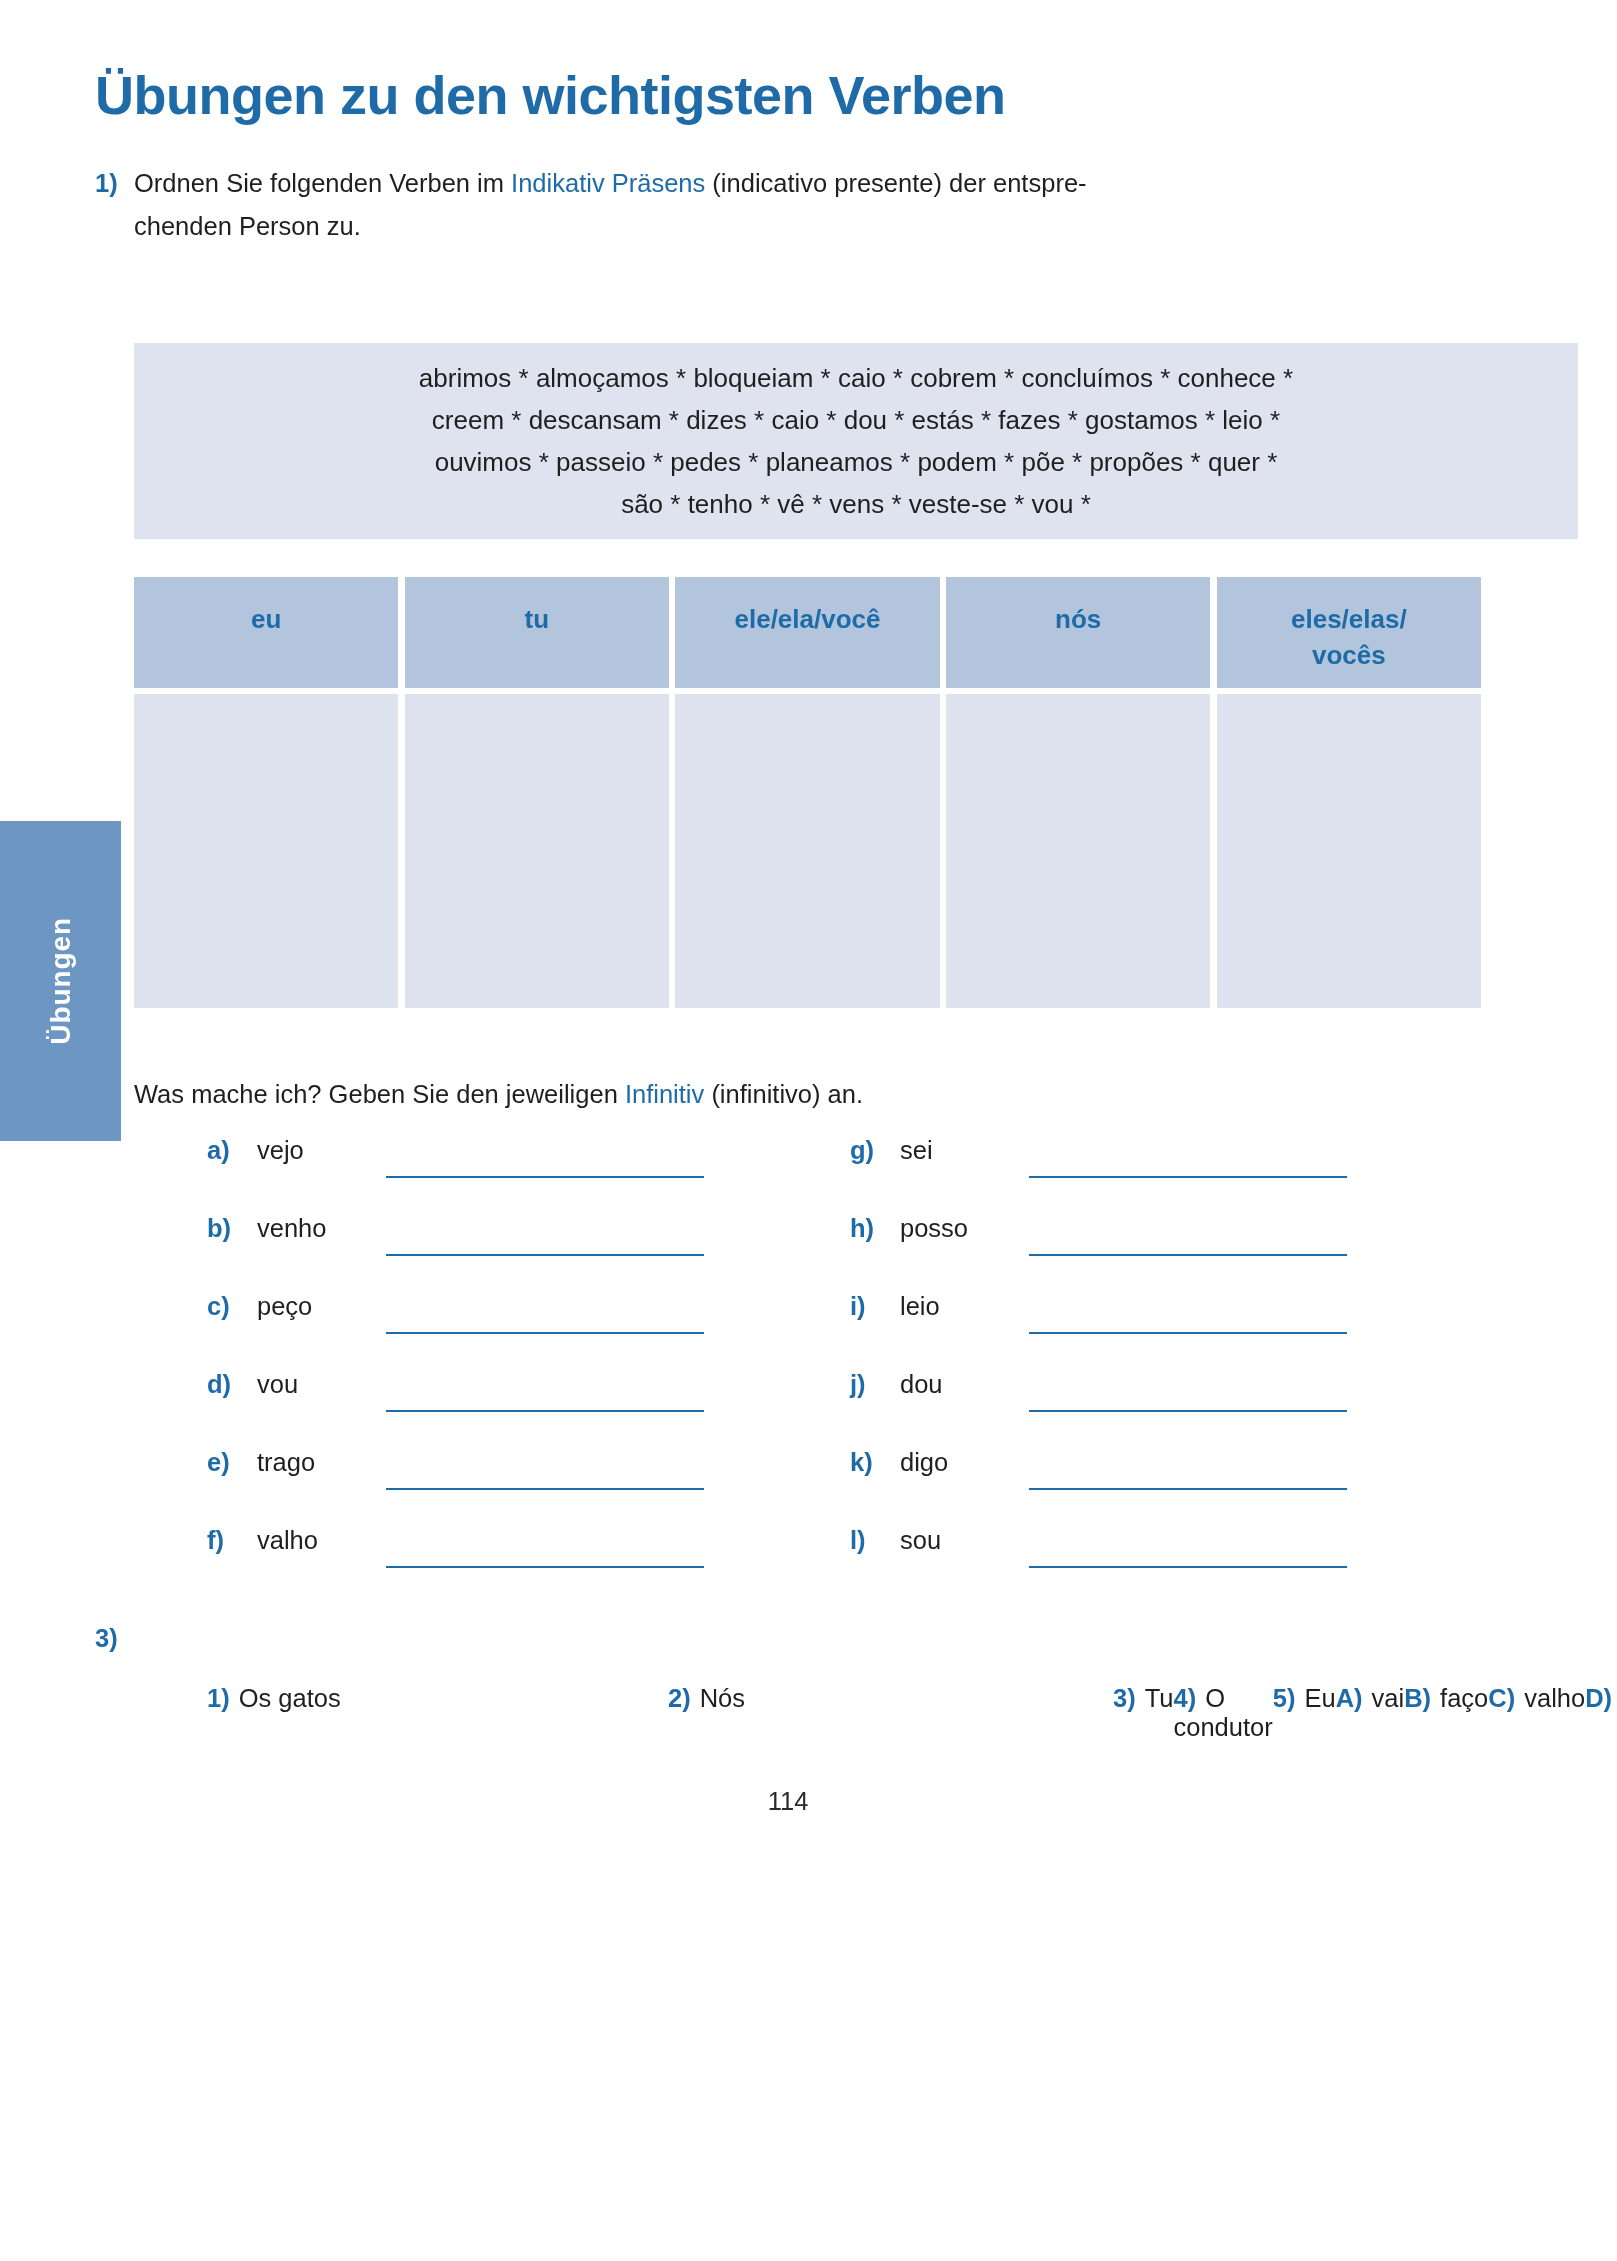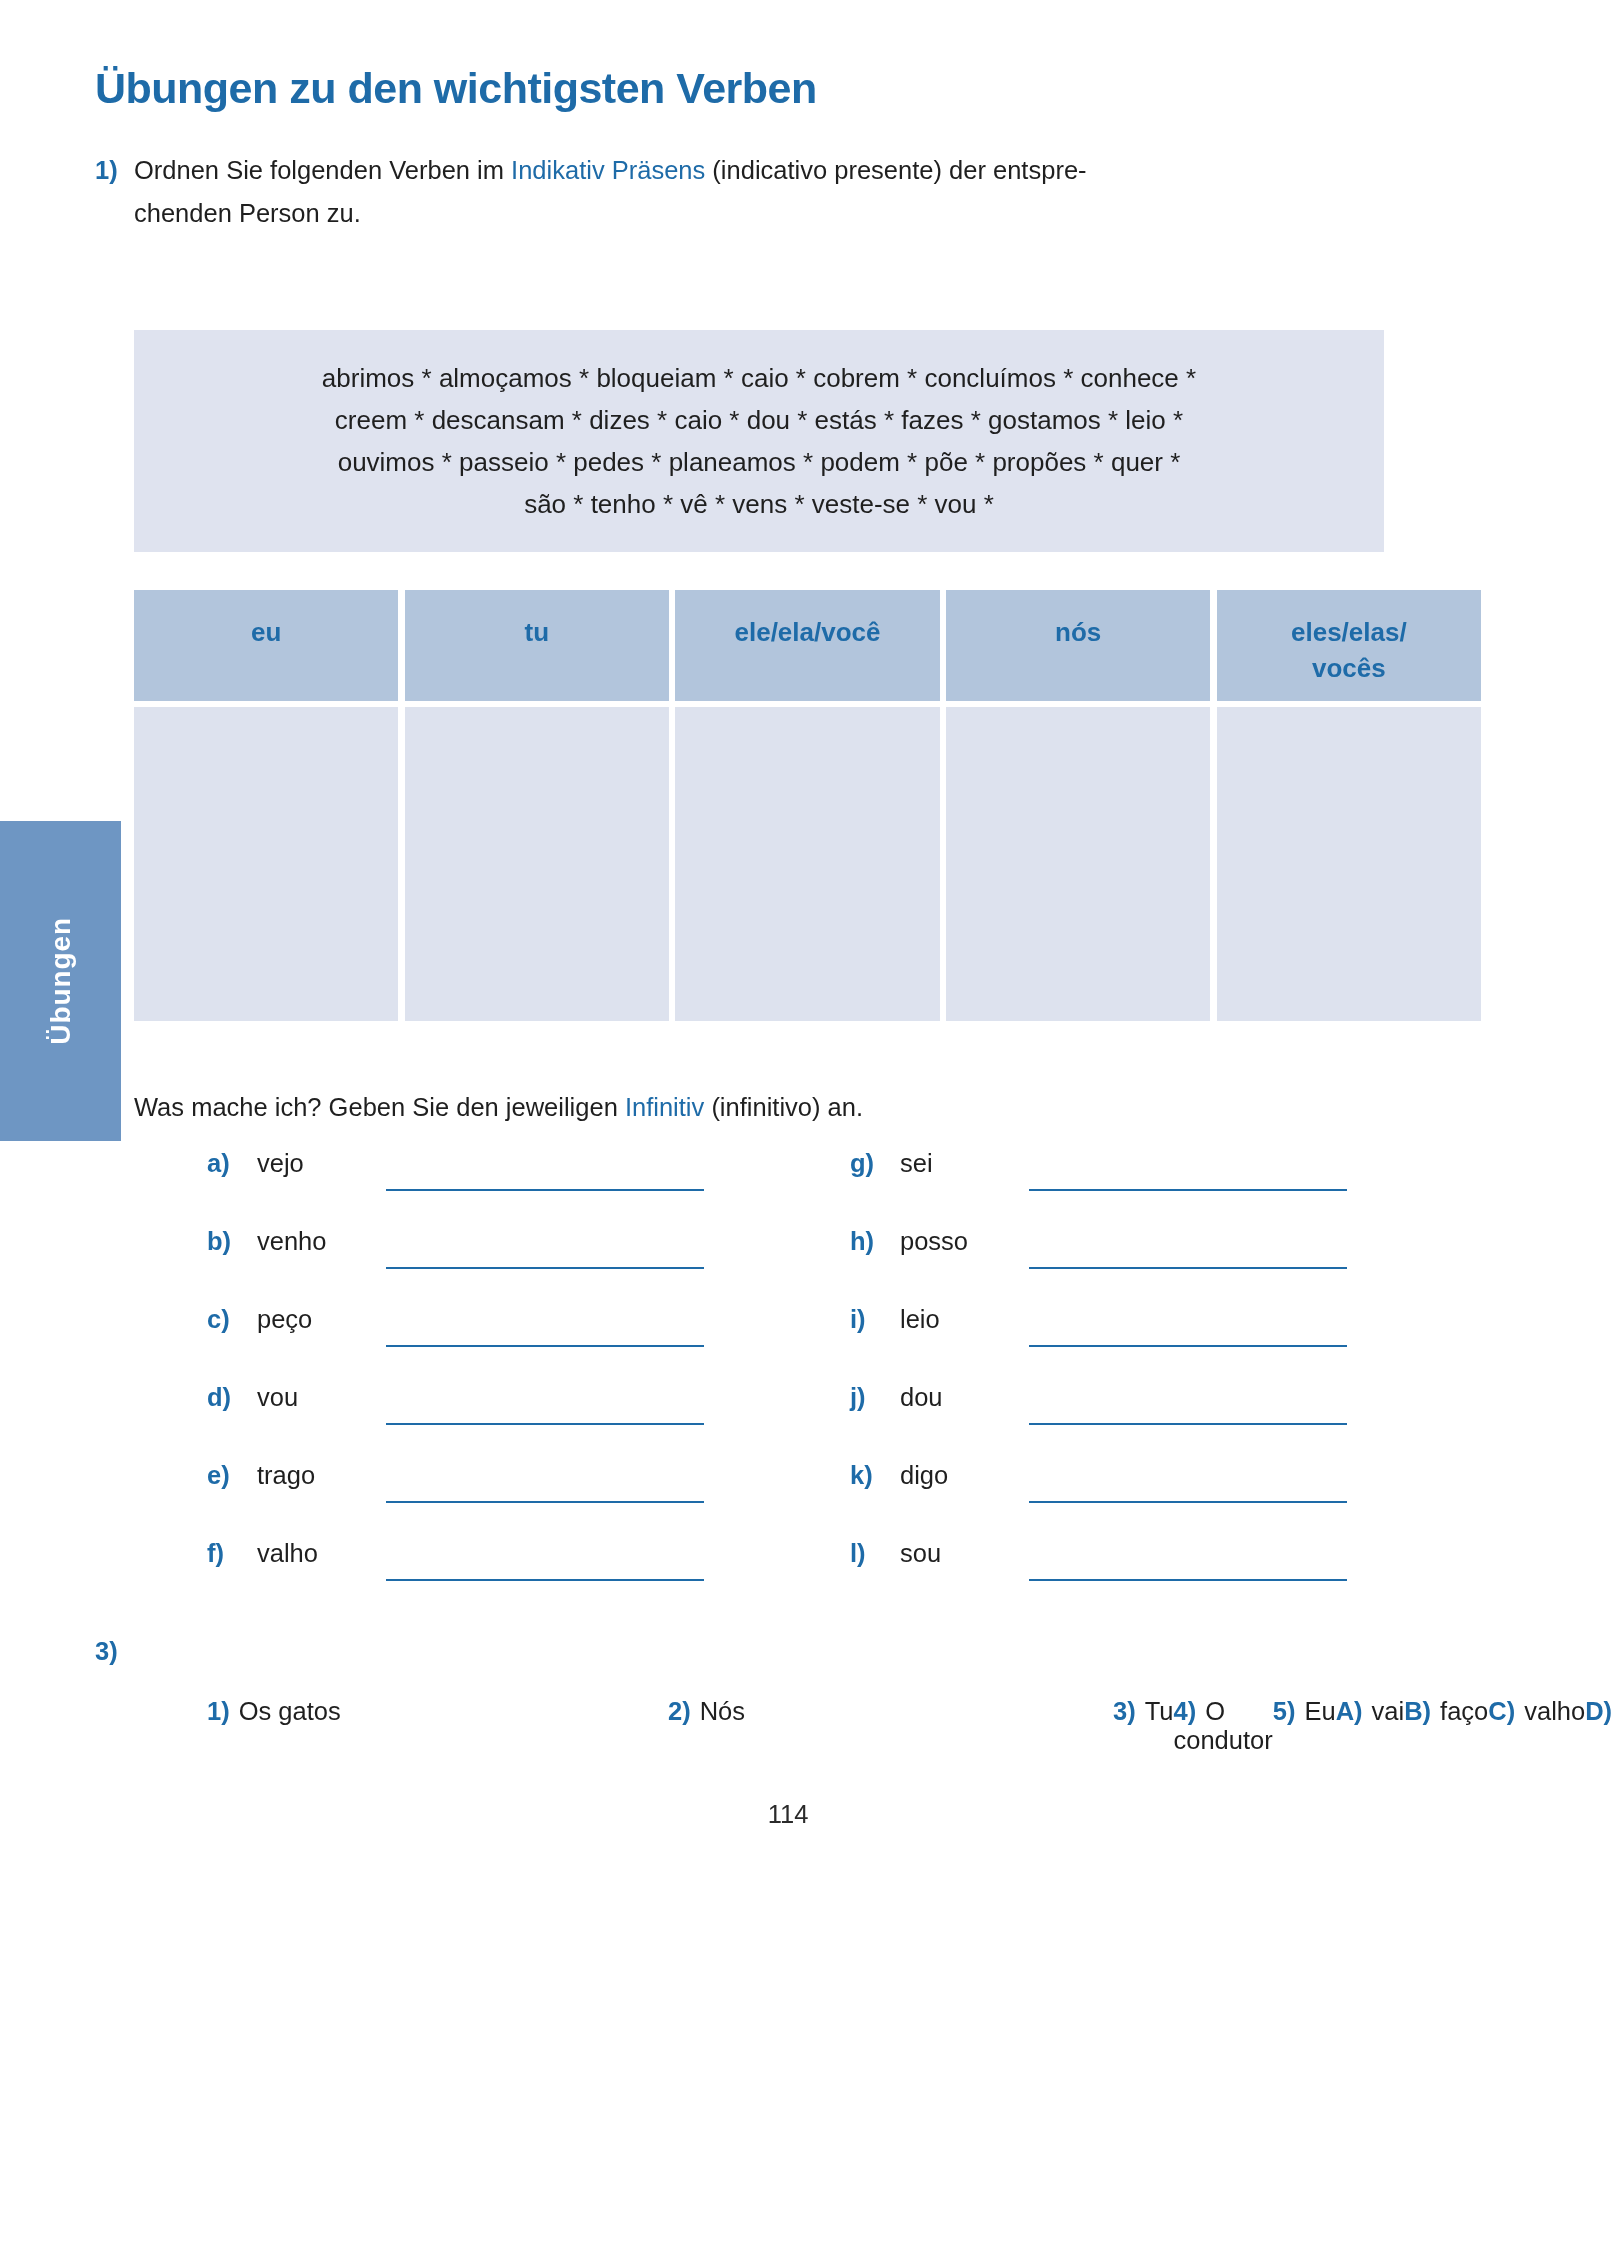--- a/index.html
+++ b/index.html
@@ -24,30 +24,30 @@
     background:var(--tab-bg);
     display:flex;align-items:center;justify-content:center;
   }
   .side-tab span{
     writing-mode:vertical-rl;transform:rotate(180deg);
     color:#ffffff;font-weight:700;font-size:28px;letter-spacing:0.9px;
   }
   main{margin-left:95px;width:1386px;}
   h1{
     padding-top:64px;
-    color:var(--accent);font-size:43px;font-weight:700;letter-spacing:-0.5px;
+    color:var(--accent);font-size:54px;font-weight:700;letter-spacing:-0.5px;
   }
   .ex-heading{display:flex;margin-top:36px;line-height:43px;}
   .ex-num{width:39px;color:var(--accent);font-weight:700;flex:none;}
   .hl{color:var(--accent);font-weight:400;}
   
   .wordbox{
-    margin:95px 0 0 39px;width:1250px;
+    margin:95px 0 0 39px;width:1444px;
     background:var(--wordbox-bg);
-    text-align:center;padding:27px 55px;
+    text-align:center;padding:14px 55px;
     line-height:42px;font-size:26px;
   }
   
   .verb-table{margin:38px 0 0 39px;width:1347px;}
   .vt-row{display:grid;grid-template-columns:repeat(5,1fr);gap:6.4px;}
   .vt-head{
     background:var(--table-header-bg);height:111px;padding-top:23.6px;
     text-align:center;color:var(--accent);font-weight:700;
     font-size:26px;line-height:36px;white-space:pre-line;
   }

